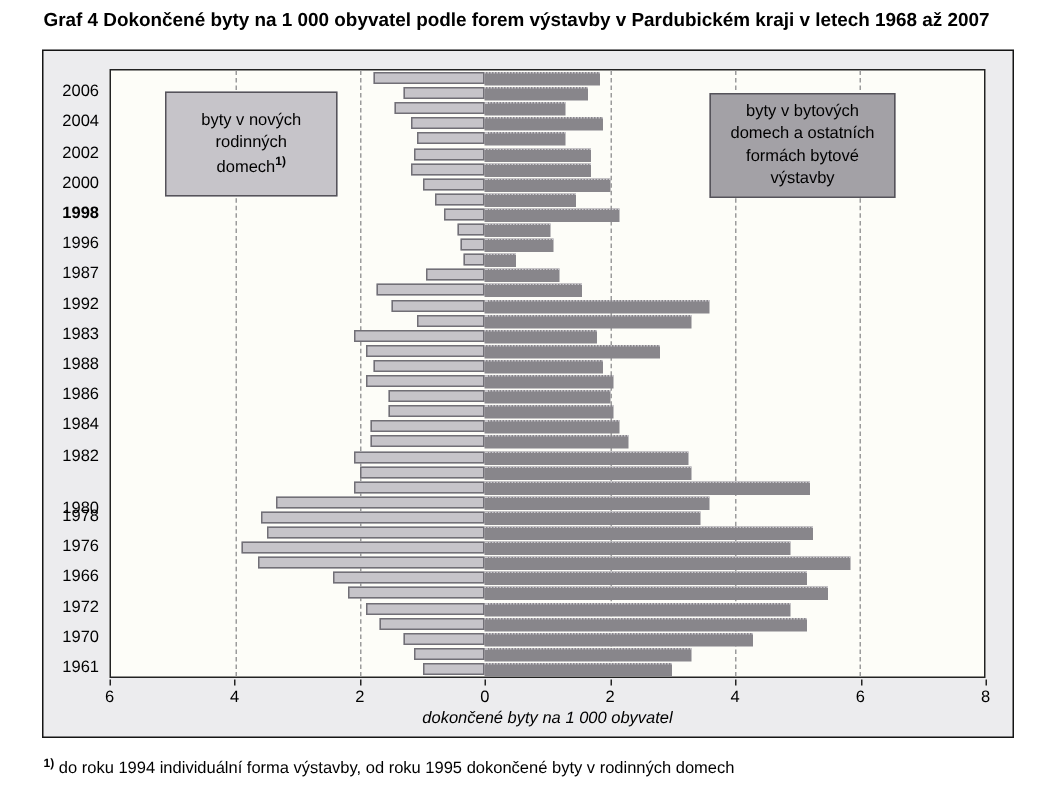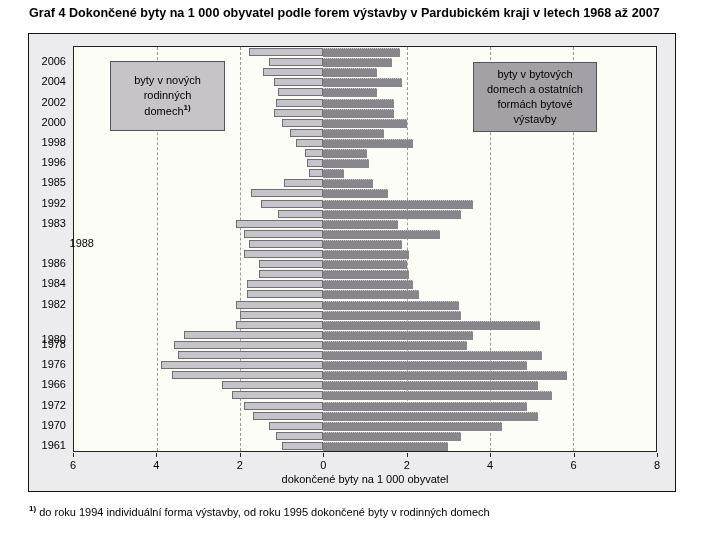--- a/index.html
+++ b/index.html
@@ -41,21 +41,21 @@
     position:absolute; left:0; width:37px; height:12px; line-height:12px;
     text-align:right; font-size:11px;
   }
   .xticks { position:absolute; left:44px; top:419px; width:584px; height:5px; }
   .xtick { position:absolute; top:0; width:1px; height:4px; background:#222; }
   .xtick-labels { position:absolute; left:44px; top:425px; width:584px; height:13px;
     font-size:11px; }
   .xtick-label { position:absolute; transform:translateX(-50%); }
   .xlabel {
     position:absolute; left:44px; top:439px; width:584px; text-align:center;
-    font-size:11px; 
+    font-size:11px; font-style:italic;
   }
   .footnote { position:absolute; left:29px; top:504px; font-size:11px; }
   .footnote sup { font-size:8px; font-weight:bold; }
 </style>
 </head>
 <body>
 
 <div class="title">Graf 4 Dokončené byty na 1 000 obyvatel podle forem výstavby v Pardubickém kraji v letech 1968 až 2007</div>
 
 <div class="frame">
@@ -177,26 +177,26 @@
 <div class="year-label" style="top: 404.95px;">1961</div>
     <div class="year-label" style="top: 384.75px;">1970</div>
     <div class="year-label" style="top: 364.55px;">1972</div>
     <div class="year-label" style="top: 344.35px;">1966</div>
     <div class="year-label" style="top: 324.15px;">1976</div>
     <div class="year-label" style="top: 303.95px;">1978</div>
     <div class="year-label" style="top: 283px; margin-top: 16px;">1980</div>
     <div class="year-label" style="top: 263.55px;">1982</div>
     <div class="year-label" style="top: 243.35px;">1984</div>
     <div class="year-label" style="top: 223.15px;">1986</div>
-    <div class="year-label" style="top: 202.95px; padding-left: 28px;">1988</div>
+    <div class="year-label" style="top: 202.95px;">1988</div>
     <div class="year-label" style="top: 182.75px;">1983</div>
     <div class="year-label" style="top: 162.55px;">1992</div>
-    <div class="year-label" style="top: 142.35px;">1985</div>
+    <div class="year-label" style="top: 142.35px;">1987</div>
     <div class="year-label" style="top: 122.15px;">1996</div>
-    <div class="year-label" style="top: 101.95px;">1998</div>
+    <div class="year-label" style="top: 101.95px; font-weight: bold;">1998</div>
     <div class="year-label" style="top: 81.75px;">2000</div>
     <div class="year-label" style="top: 61.55px;">2002</div>
     <div class="year-label" style="top: 41.35px;">2004</div>
     <div class="year-label" style="top: 21.15px;">2006</div>
   </div>
 
 <div class="footnote">
   <sup>1)</sup><span> </span><span>do roku 1994 individuální forma výstavby, od roku 1995 dokončené byty v rodinných domech</span>
 </div>
 

